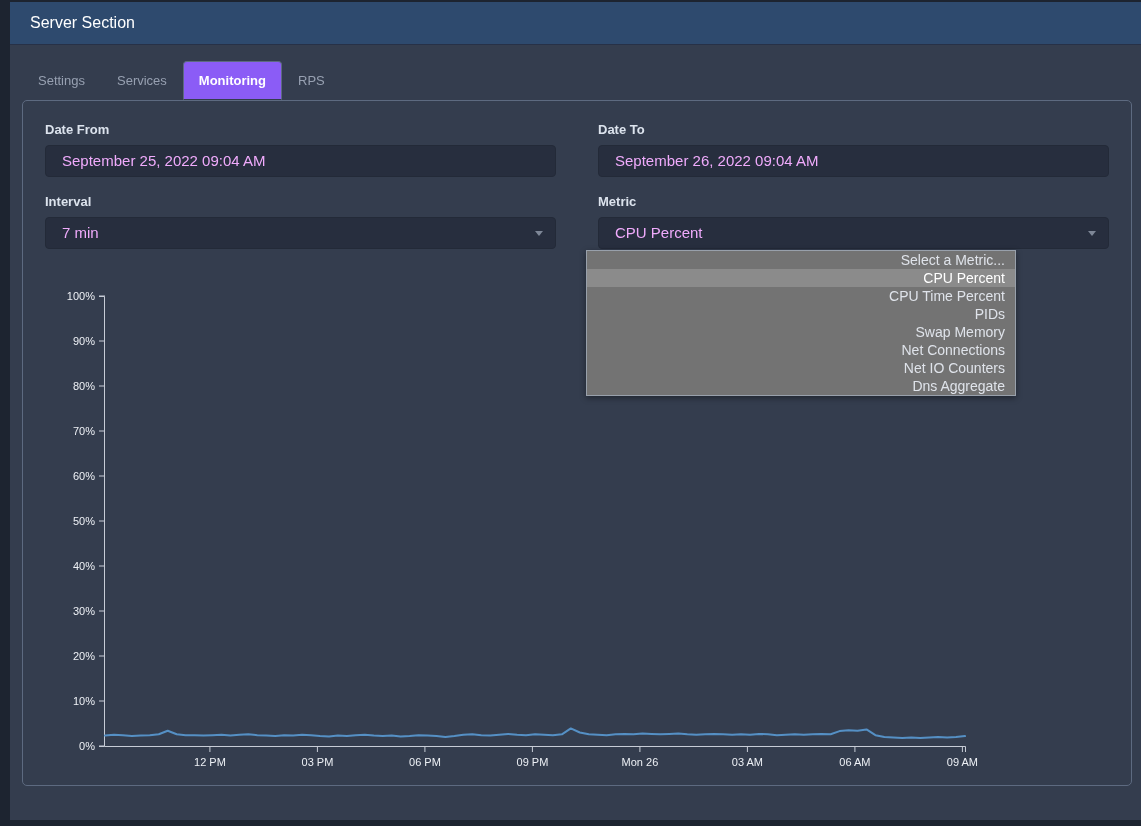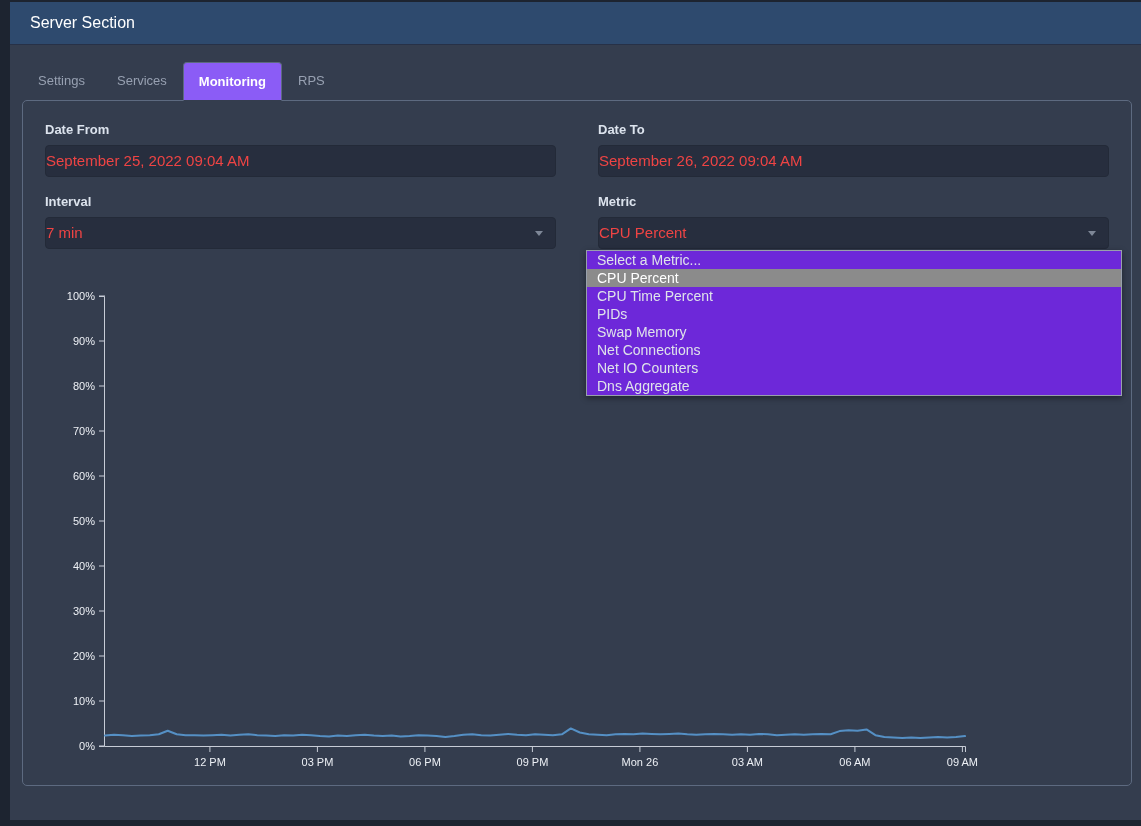--- a/index.html
+++ b/index.html
@@ -21,21 +21,21 @@
     background: #2e4a6e;
     border-bottom: 1px solid #273147;
     display: flex; align-items: center;
     padding: 0 20px;
   }
   .titlebar .title { color: #ffffff; font-size: 16px; font-weight: 400; }
   
   .tabs {
     display: flex;
     margin: 16px 12px 0 12px;
-    align-items: center;
+    align-items: flex-start;
   }
   .tab {
     padding: 11px 15px;
     font-size: 13px;
     color: #97a0b1;
     cursor: pointer;
     border: 1px solid transparent;
     white-space: nowrap;
   }
   .tab.active {
@@ -70,48 +70,49 @@
     font-weight: bold;
     color: #dce3ed;
     margin-bottom: 8px;
   }
   .text-input, .select-box {
     height: 32px;
     line-height: 30px;
     background: #272e3e;
     border: 1px solid #232a38;
     border-radius: 4px;
-    color: #ef4444;
+    color: #f0abfc;
     font-size: 15px;
-    padding: 0 0;
+    padding: 0 16px;
     white-space: nowrap;
     overflow: hidden;
     cursor: pointer;
   }
   .select-box { position: relative; padding-right: 28px; }
   .caret {
     position: absolute;
     right: 12px; top: 13px;
     width: 0; height: 0;
     border-left: 4px solid transparent;
     border-right: 4px solid transparent;
     border-top: 5px solid #7e8797;
   }
   
   .chart-wrap { margin-top: 20px; }
   svg text { font-family: "Liberation Sans", sans-serif; }
   
   .dropdown {
     position: absolute;
     left: 586px; top: 250px;
-    width: 536px;
-    background: #6d28d9;
+    width: 430px;
+    background: #737373;
     border: 1px solid #98a0ab;
     z-index: 20;
     box-shadow: 0 2px 6px rgba(0,0,0,0.4);
+    text-align: right;
   }
   .dd-item {
     height: 18px;
     line-height: 18px;
     padding: 0 10px;
     font-size: 14px;
     color: #dfe3ea;
     white-space: nowrap;
     overflow: hidden;
     cursor: pointer;

